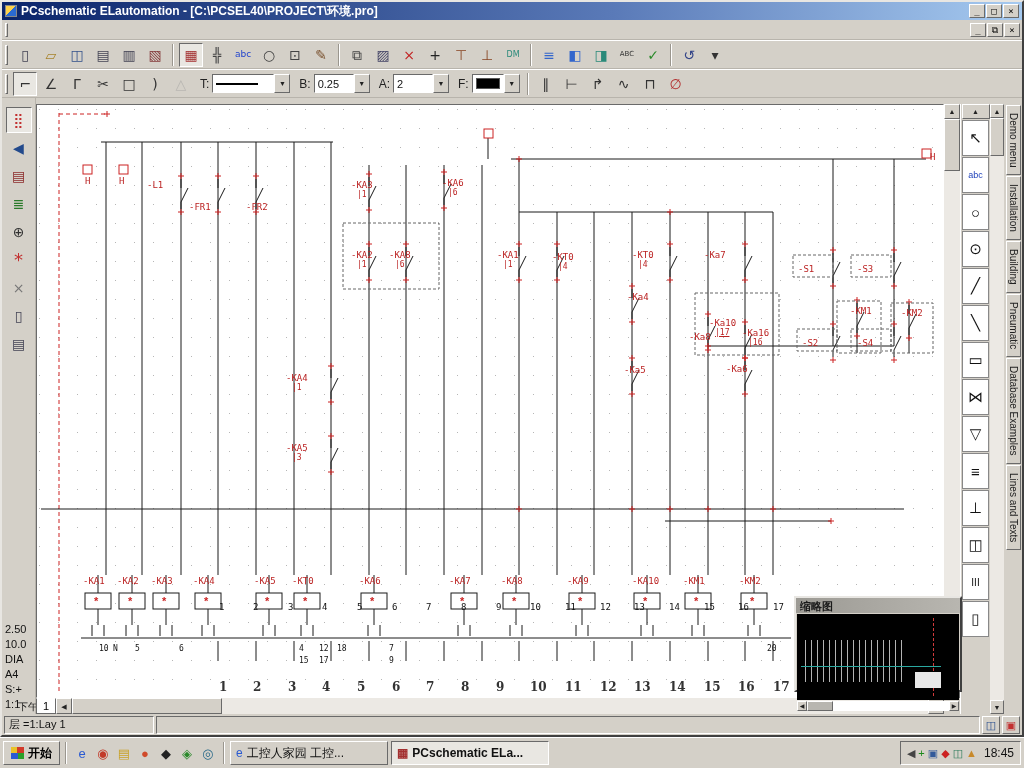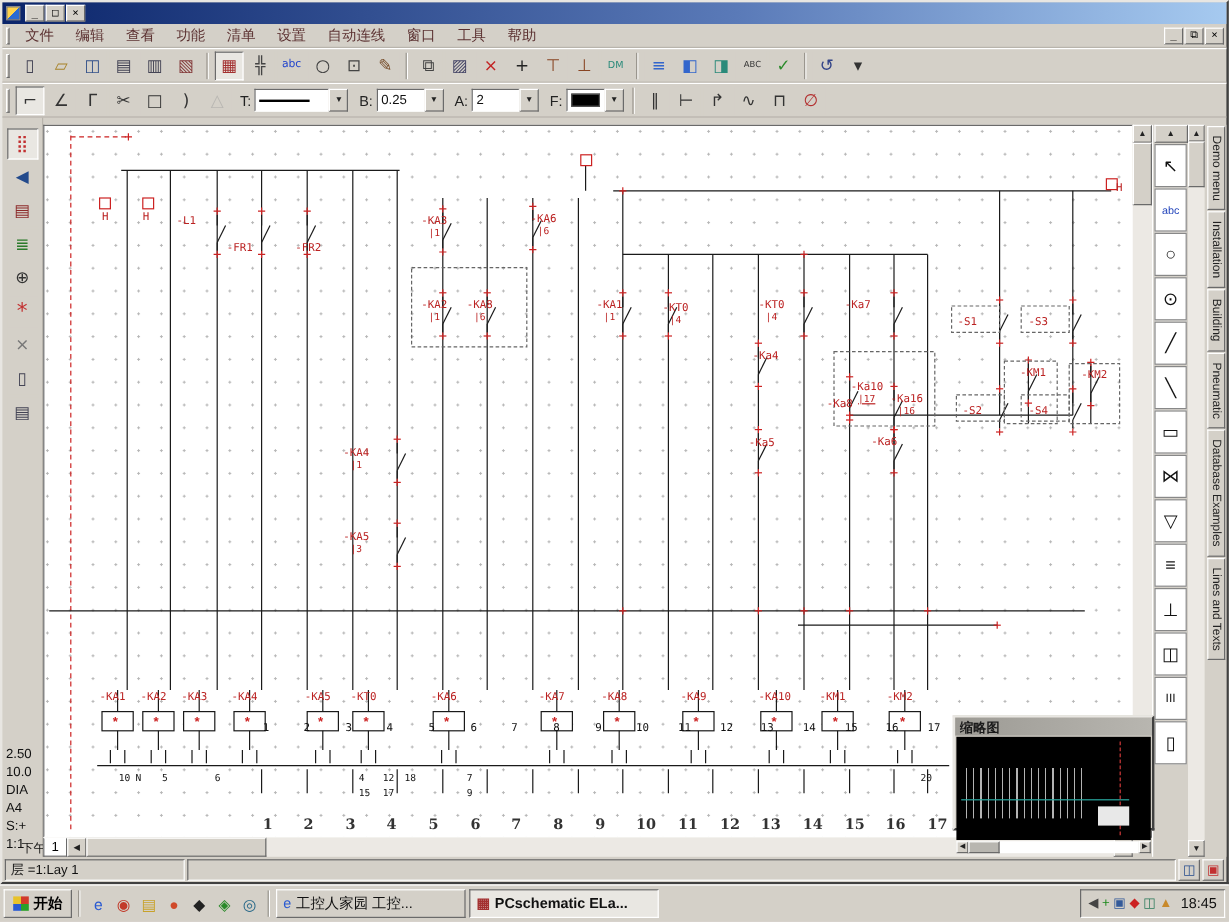--- a/index.html
+++ b/index.html
@@ -129,41 +129,30 @@
   .trayicn{font-size:11px;line-height:1;}
   #clock{font-size:12px;color:#111;margin-left:4px;}
 </style>
 </head>
 <body>
 
 <div id="window">
 
   <div id="titlebar">
     <span class="ticon"></span>
+    <span id="title-text">PCschematic ELautomation - [C:\PCSEL40\PROJECT\环境.pro]</span>
     <span id="titlebar-btns" style="display: flex; gap: 1px;">
         <span class="wbtn out">_</span>
         <span class="wbtn out">□</span>
         <span class="wbtn out">×</span>
       </span>
   </div>
 
   <div id="menubar">
     <span class="grip out"></span>
-    <span id="menu-items" style="display:flex">
-        <span class="menu-item">文件</span>
-        <span class="menu-item">编辑</span>
-        <span class="menu-item">查看</span>
-        <span class="menu-item">功能</span>
-        <span class="menu-item">清单</span>
-        <span class="menu-item">设置</span>
-        <span class="menu-item">自动连线</span>
-        <span class="menu-item">窗口</span>
-        <span class="menu-item">工具</span>
-        <span class="menu-item">帮助</span>
-      </span>
     <span id="mdi-btns" style="display: flex;">
         <span class="wbtn out">_</span>
         <span class="wbtn out">⧉</span>
         <span class="wbtn out">×</span>
       </span>
   </div>
 
   <div id="toolbar1" class="toolbar">
     <span class="grip out"></span>
   <span class="tbbtn">

